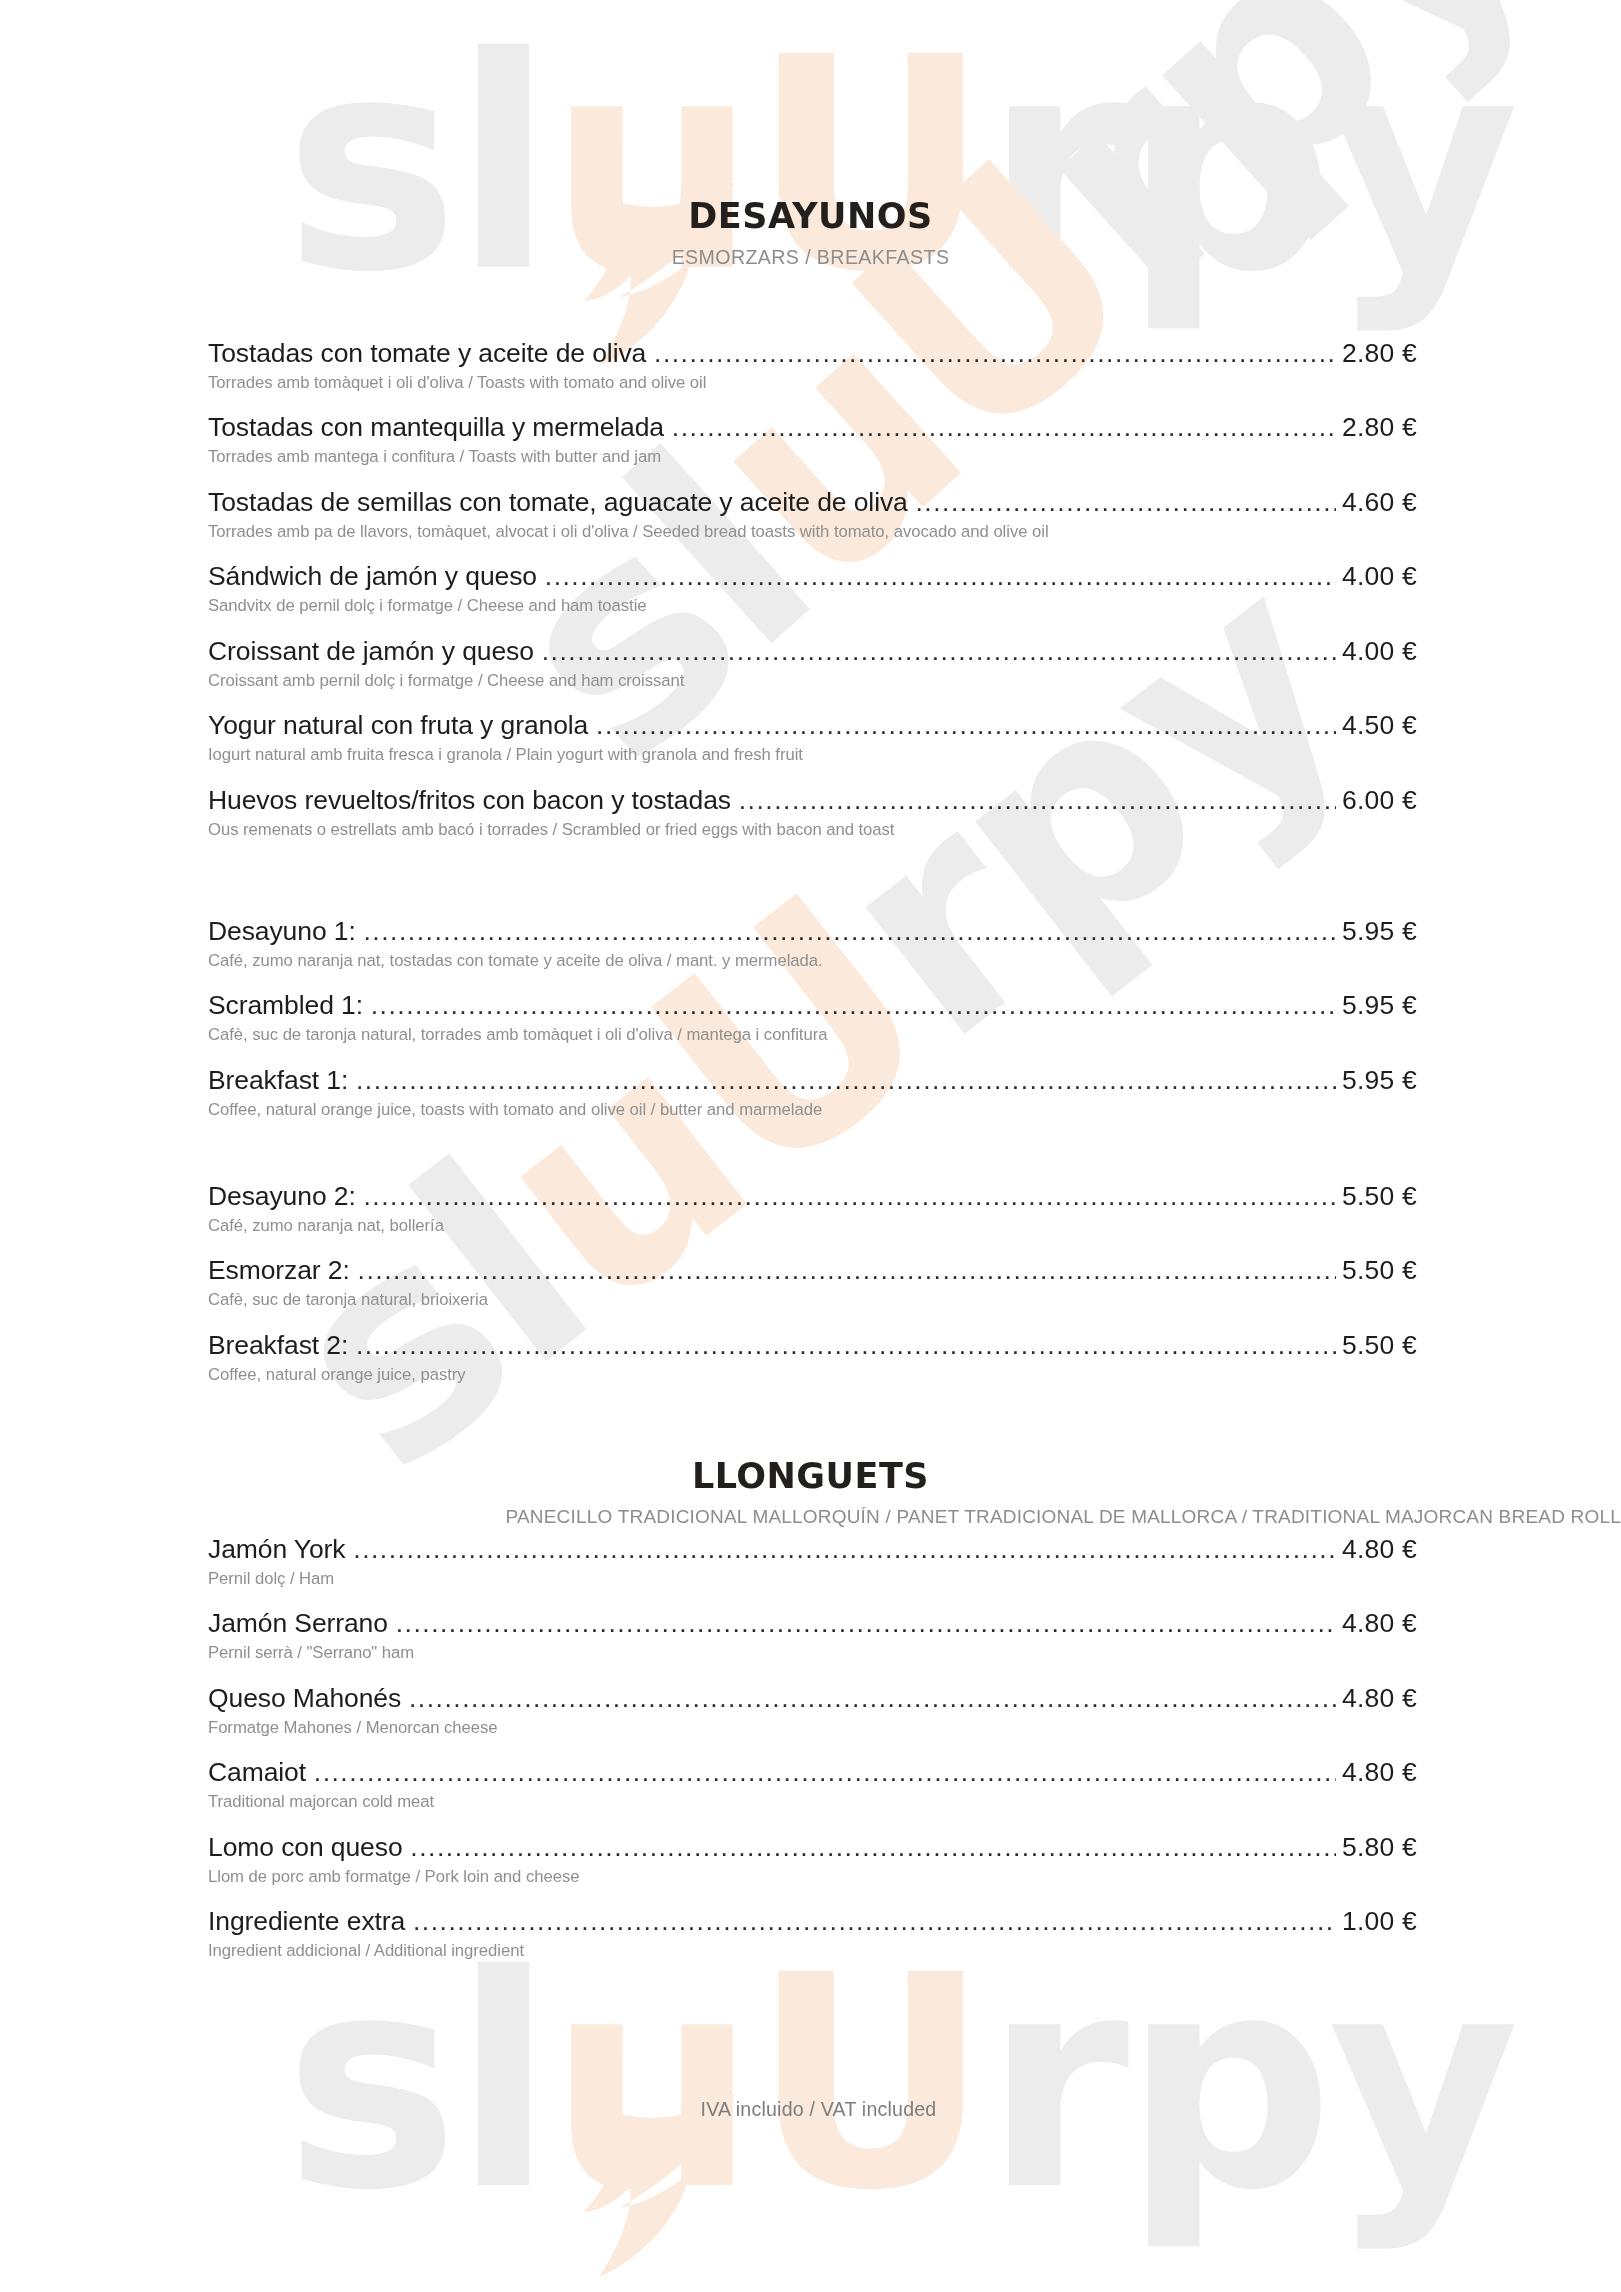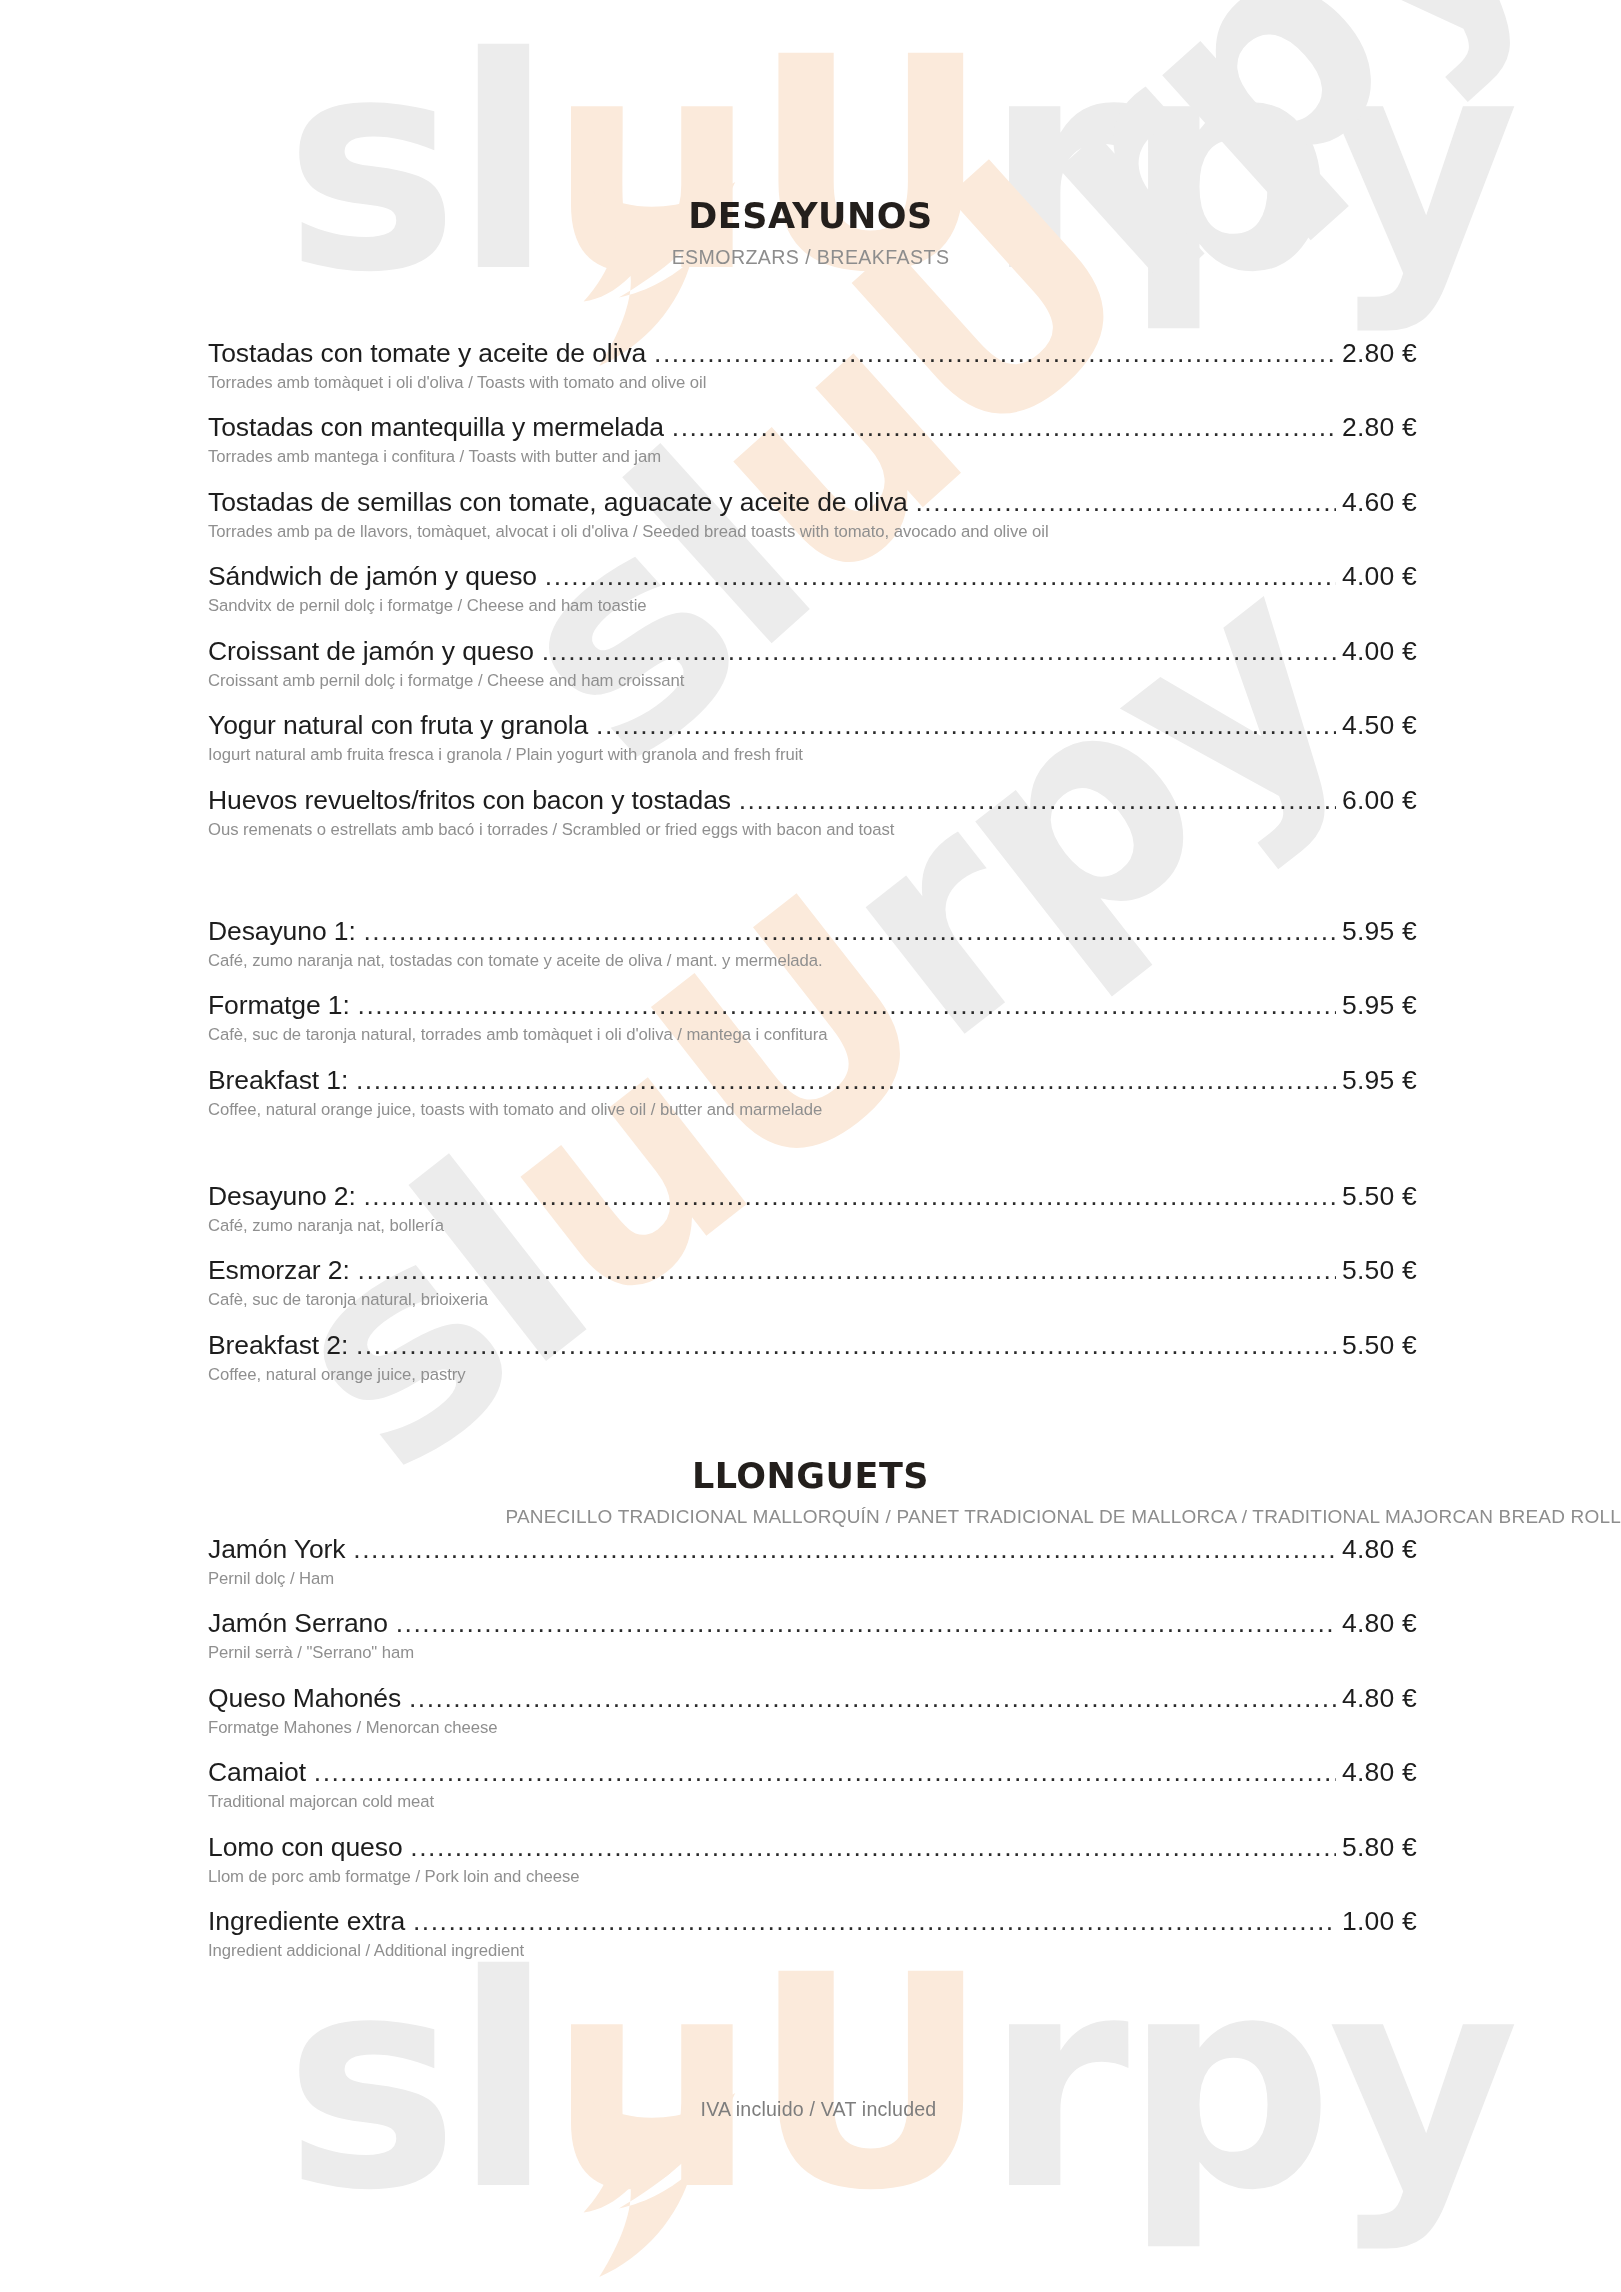--- a/index.html
+++ b/index.html
@@ -241,21 +241,21 @@
         <div class="menu-item">
           <div class="row">
             <span class="name">Desayuno 1:</span>
             <span class="leader">....................................................................................................................................................................................................................</span>
             <span class="price">5.95 €</span>
           </div>
           <div class="desc">Café, zumo naranja nat, tostadas con tomate y aceite de oliva / mant. y mermelada.</div>
         </div>
         <div class="menu-item">
           <div class="row">
-            <span class="name">Formatge 1:</span>
+            <span class="name">Scrambled 1:</span>
             <span class="leader">....................................................................................................................................................................................................................</span>
             <span class="price">5.95 €</span>
           </div>
           <div class="desc">Cafè, suc de taronja natural, torrades amb tomàquet i oli d'oliva / mantega i confitura</div>
         </div>
         <div class="menu-item">
           <div class="row">
             <span class="name">Breakfast 1:</span>
             <span class="leader">....................................................................................................................................................................................................................</span>
             <span class="price">5.95 €</span>

